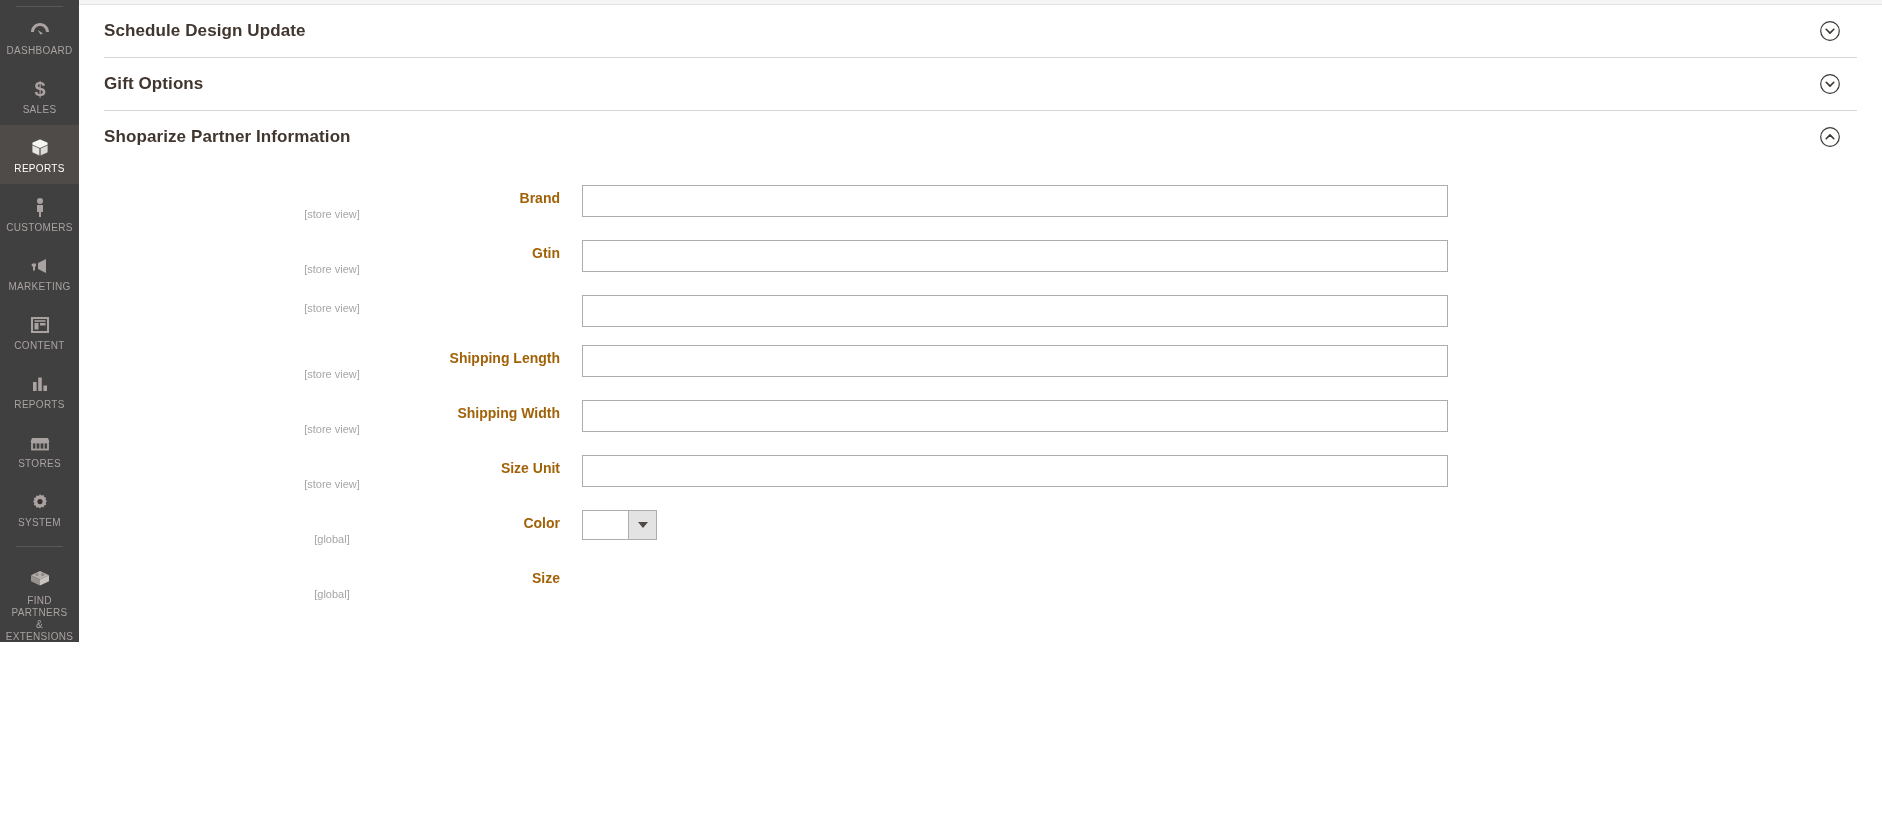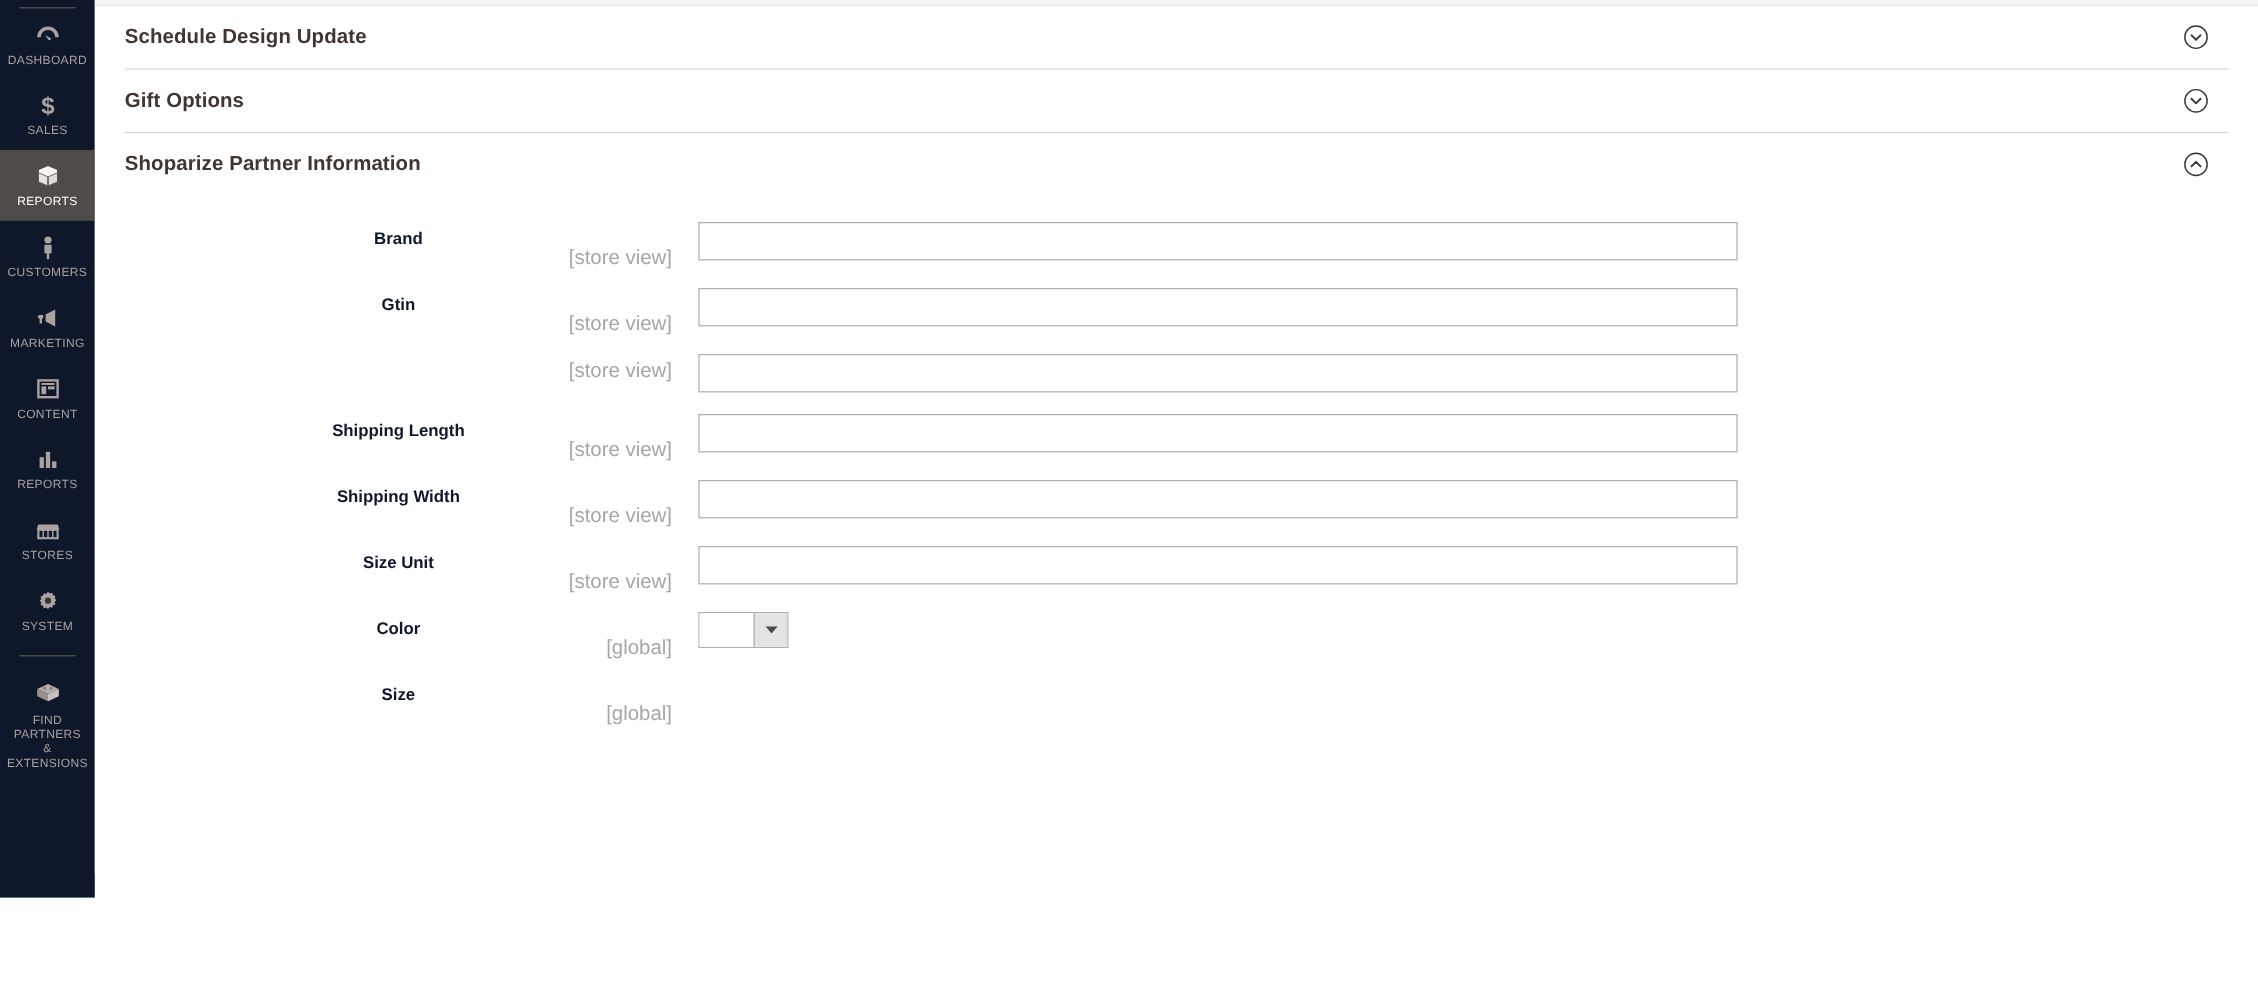--- a/index.html
+++ b/index.html
@@ -15,22 +15,22 @@
     width: 1882px;
     height: 829px;
     display: flex;
     background: #ffffff;
   }
 
   
   .sidebar {
     width: 79px;
     flex: 0 0 79px;
-    height: 748px;
-    background: #0f172a;
+    height: 642px;
+    background: #404040;
     position: relative;
     overflow: hidden;
   }
   .side-rule {
     width: 47px;
     height: 1px;
     background: #5a5653;
     margin: 0 auto;
   }
   .side-rule.top { margin-top: 6px; }
@@ -124,32 +124,32 @@
     width: 478px;
     flex: 0 0 478px;
     text-align: right;
     padding-right: 22px;
     padding-top: 5px;
   }
   .field-label {
     display: block;
     font-size: 14px;
     font-weight: bold;
-    color: #0f172a;
+    color: #a16207;
     line-height: 16px;
     font-family: "Liberation Sans", sans-serif;
-    text-align: center;
   }
   .field-scope {
     display: block;
-    font-size: 17px;
+    font-size: 11px;
     color: #a6a6a6;
     line-height: 15px;
     margin-top: 1px;
     font-family: "Liberation Sans", sans-serif;
+    text-align: center;
   }
   .field-control { flex: 1 1 auto; }
 
   .text-input {
     width: 866px;
     height: 32px;
     border: 1px solid #adadad;
     background: #ffffff;
     padding: 0 9px;
     font-size: 14px;

